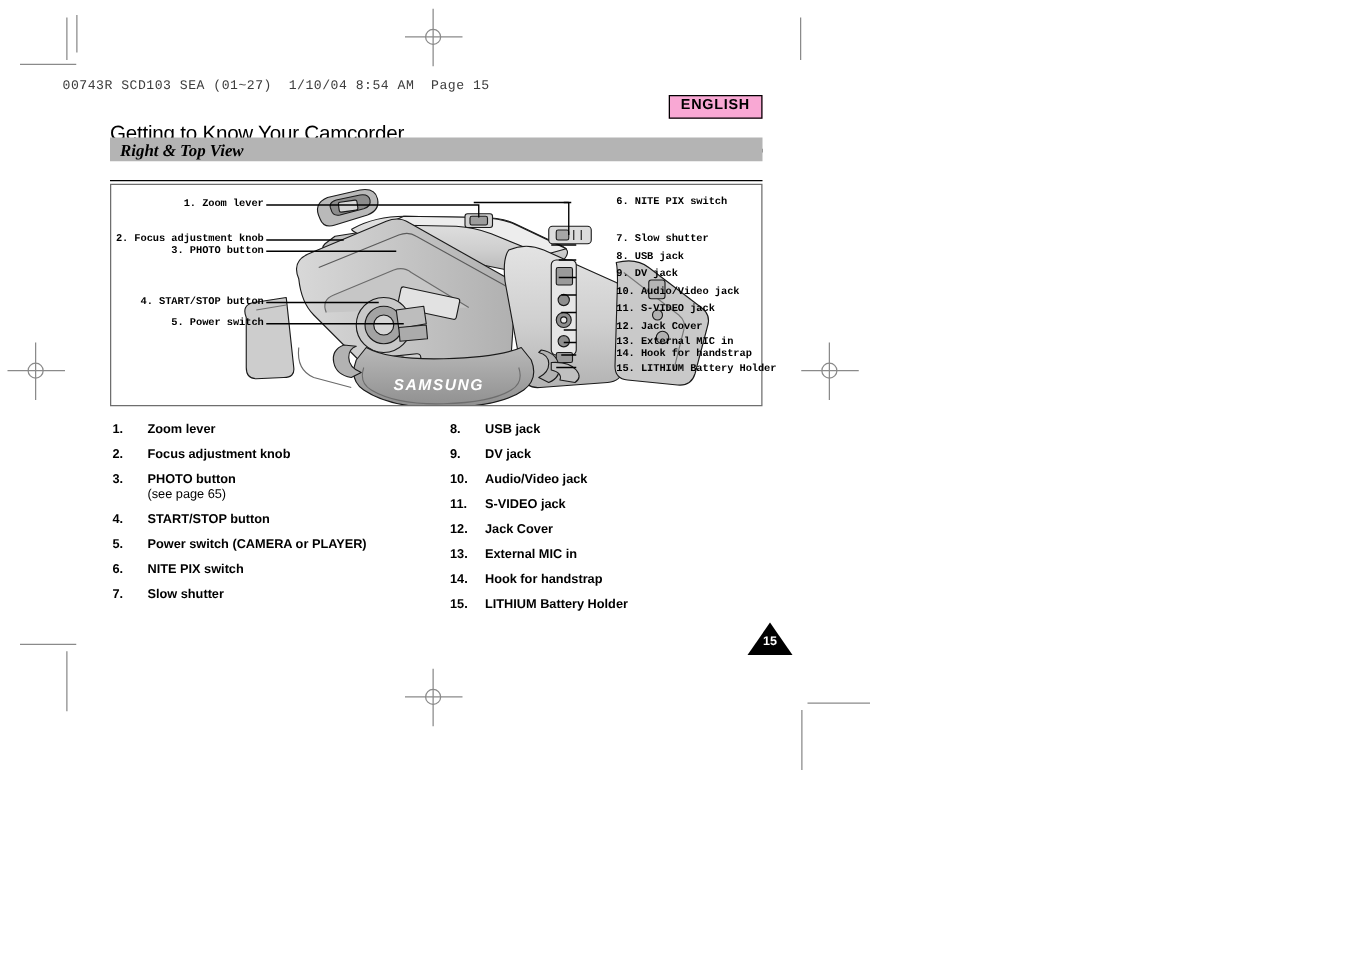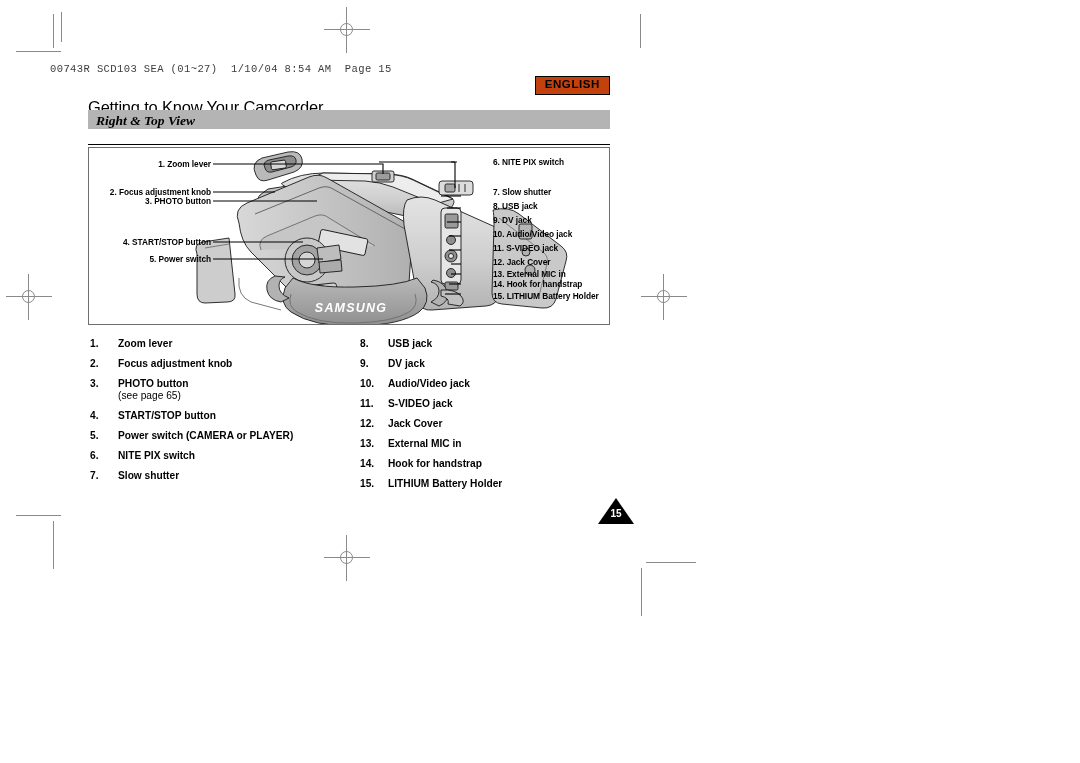--- a/index.html
+++ b/index.html
@@ -74,21 +74,21 @@
   .english-badge {
     position: absolute;
     right: 0;
     top: 0;
     border: 1px solid #000;
     padding: 2px 9px 3px 9px;
     font-size: 11.5px;
     font-weight: bold;
     letter-spacing: .6px;
     line-height: 1;
-    background: #c2410c;
+    background: #f9a8d4;
   }
 
   .chapter-title {
     position: absolute;
     left: 0;
     top: 22px;
     font-size: 16.5px;
     font-weight: normal;
     letter-spacing: -.2px;
     white-space: nowrap;
@@ -151,20 +151,21 @@
   }
 
   
   .callout {
     position: absolute;
     font-size: 8.3px;
     font-weight: bold;
     white-space: nowrap;
     line-height: 1;
     letter-spacing: -.05px;
+    font-family: Liberation Mono, monospace;
   }
   .callout.right { text-align: left; margin-left: 28px; }
   .callout.left  { text-align: right; }
 
   
   .legend {
     position: absolute;
     left: 0;
     top: 262px;
     width: 522px;

